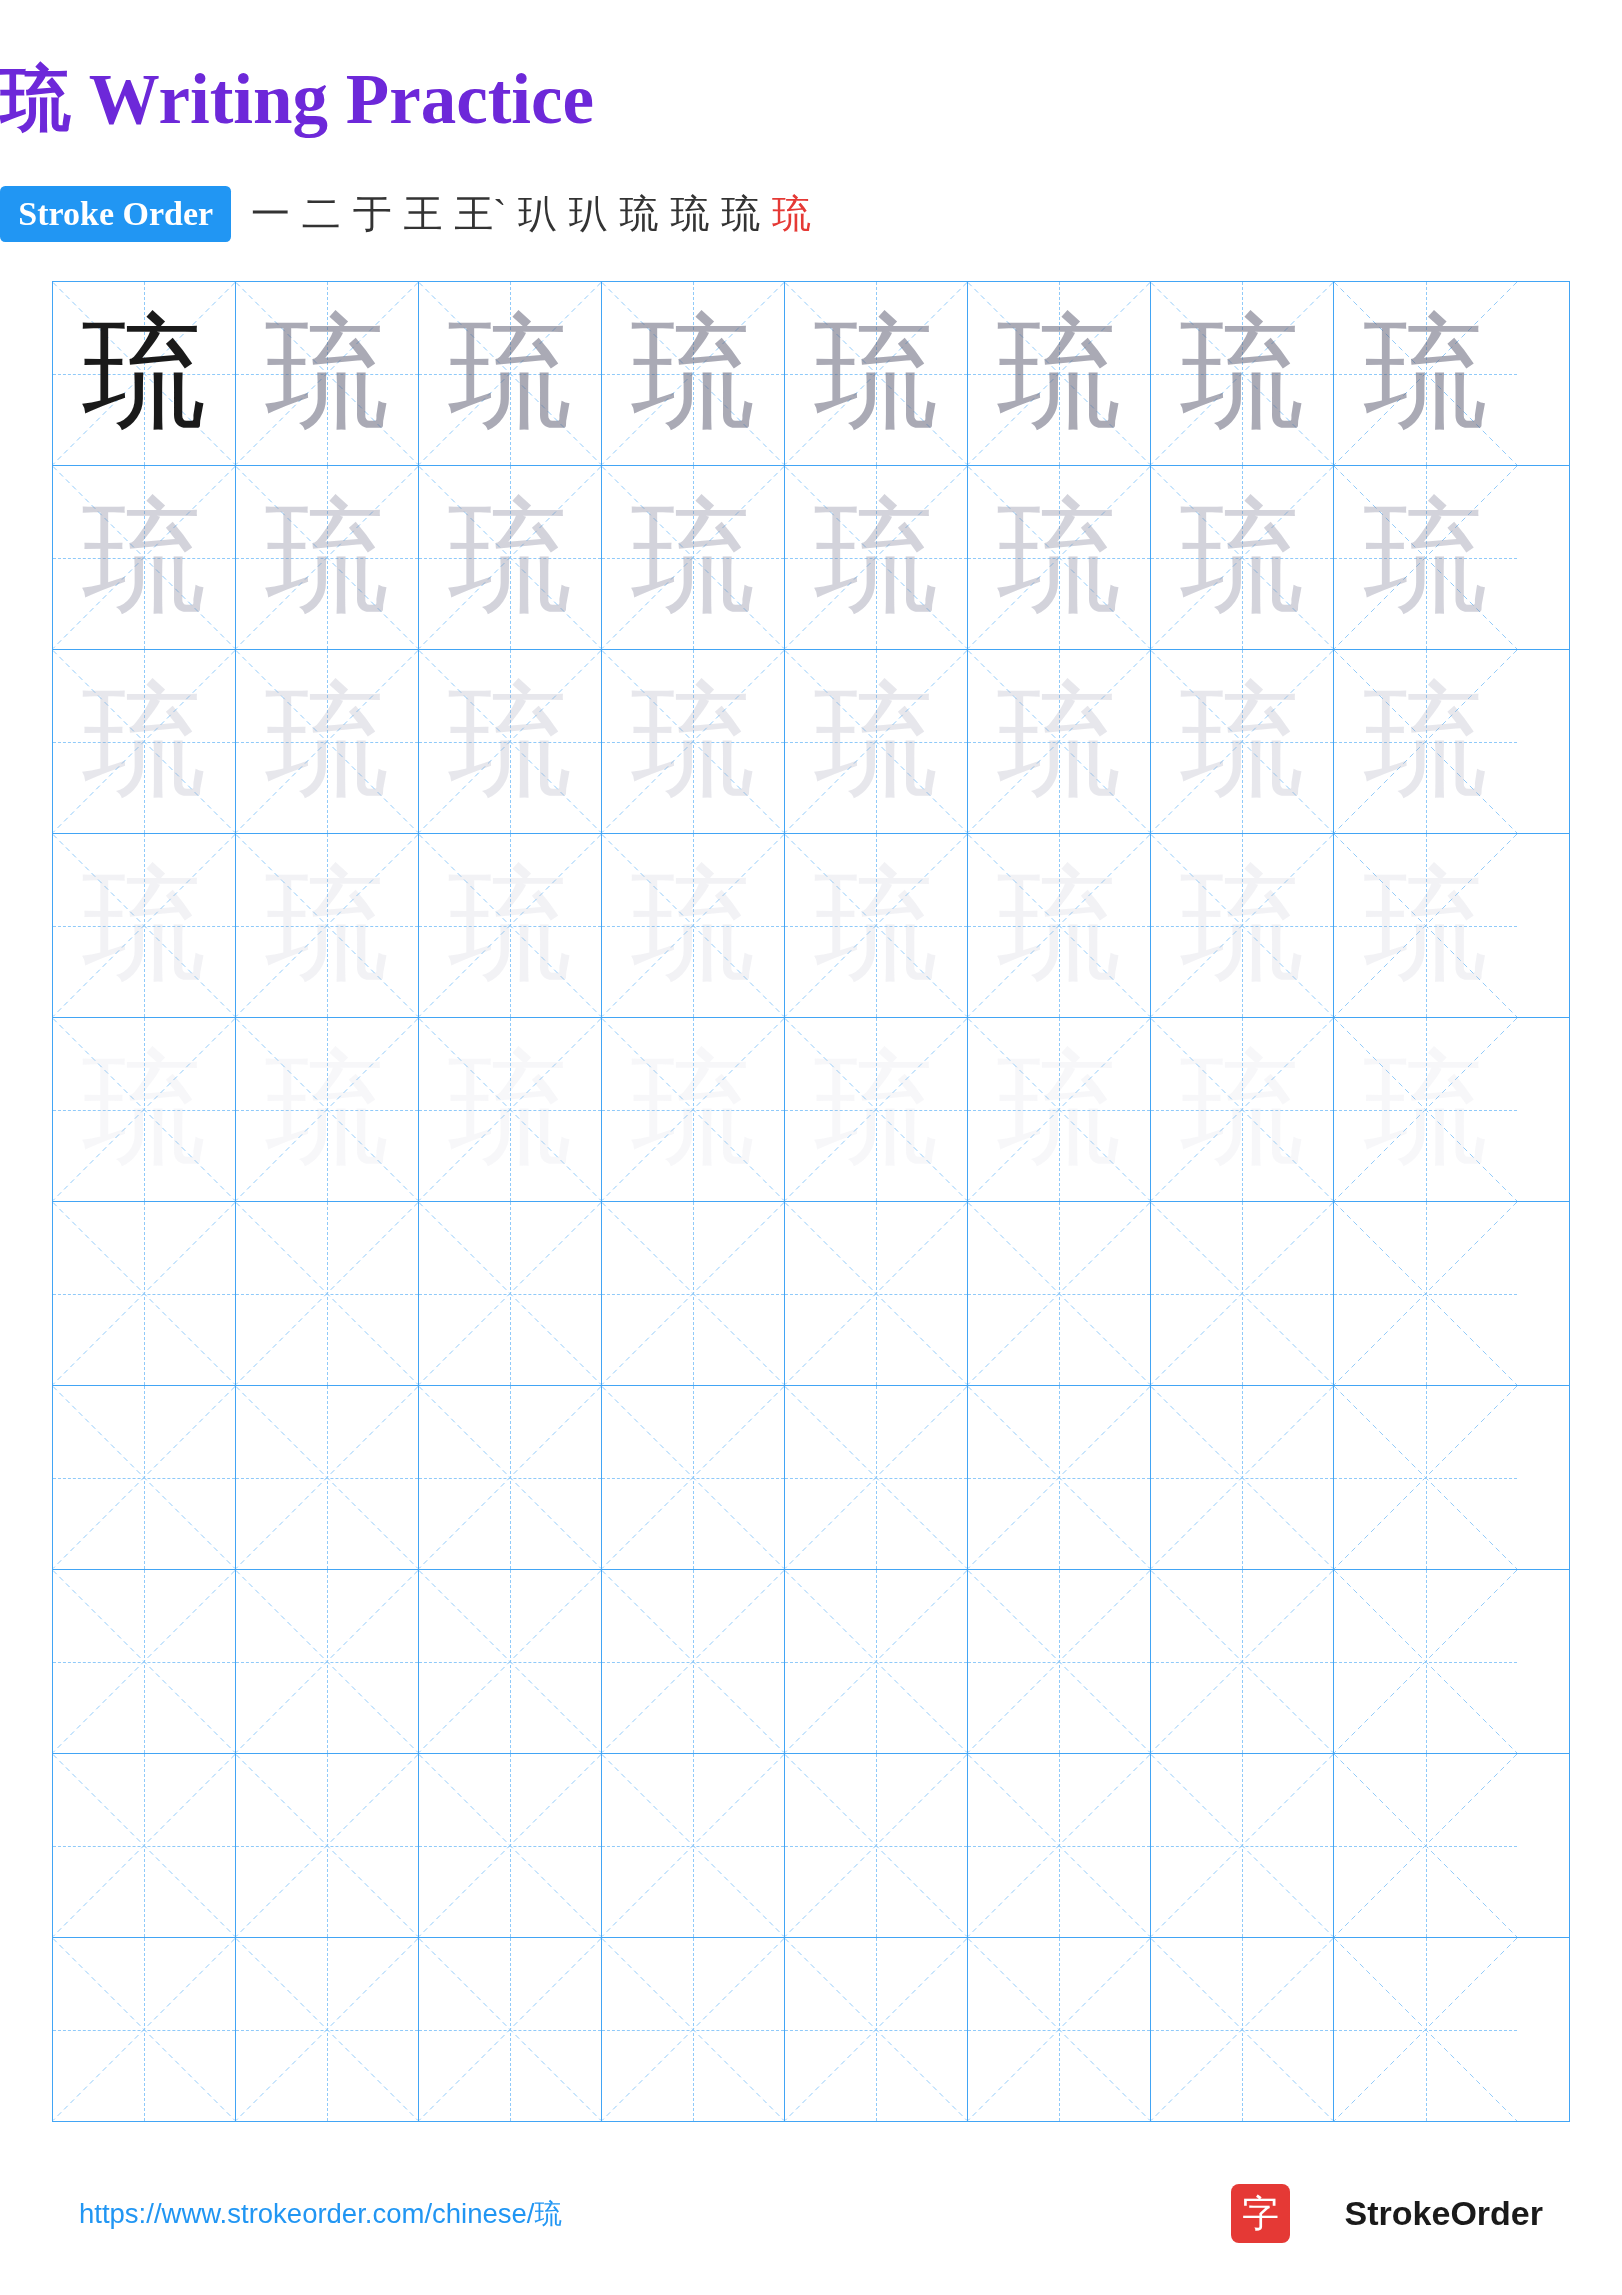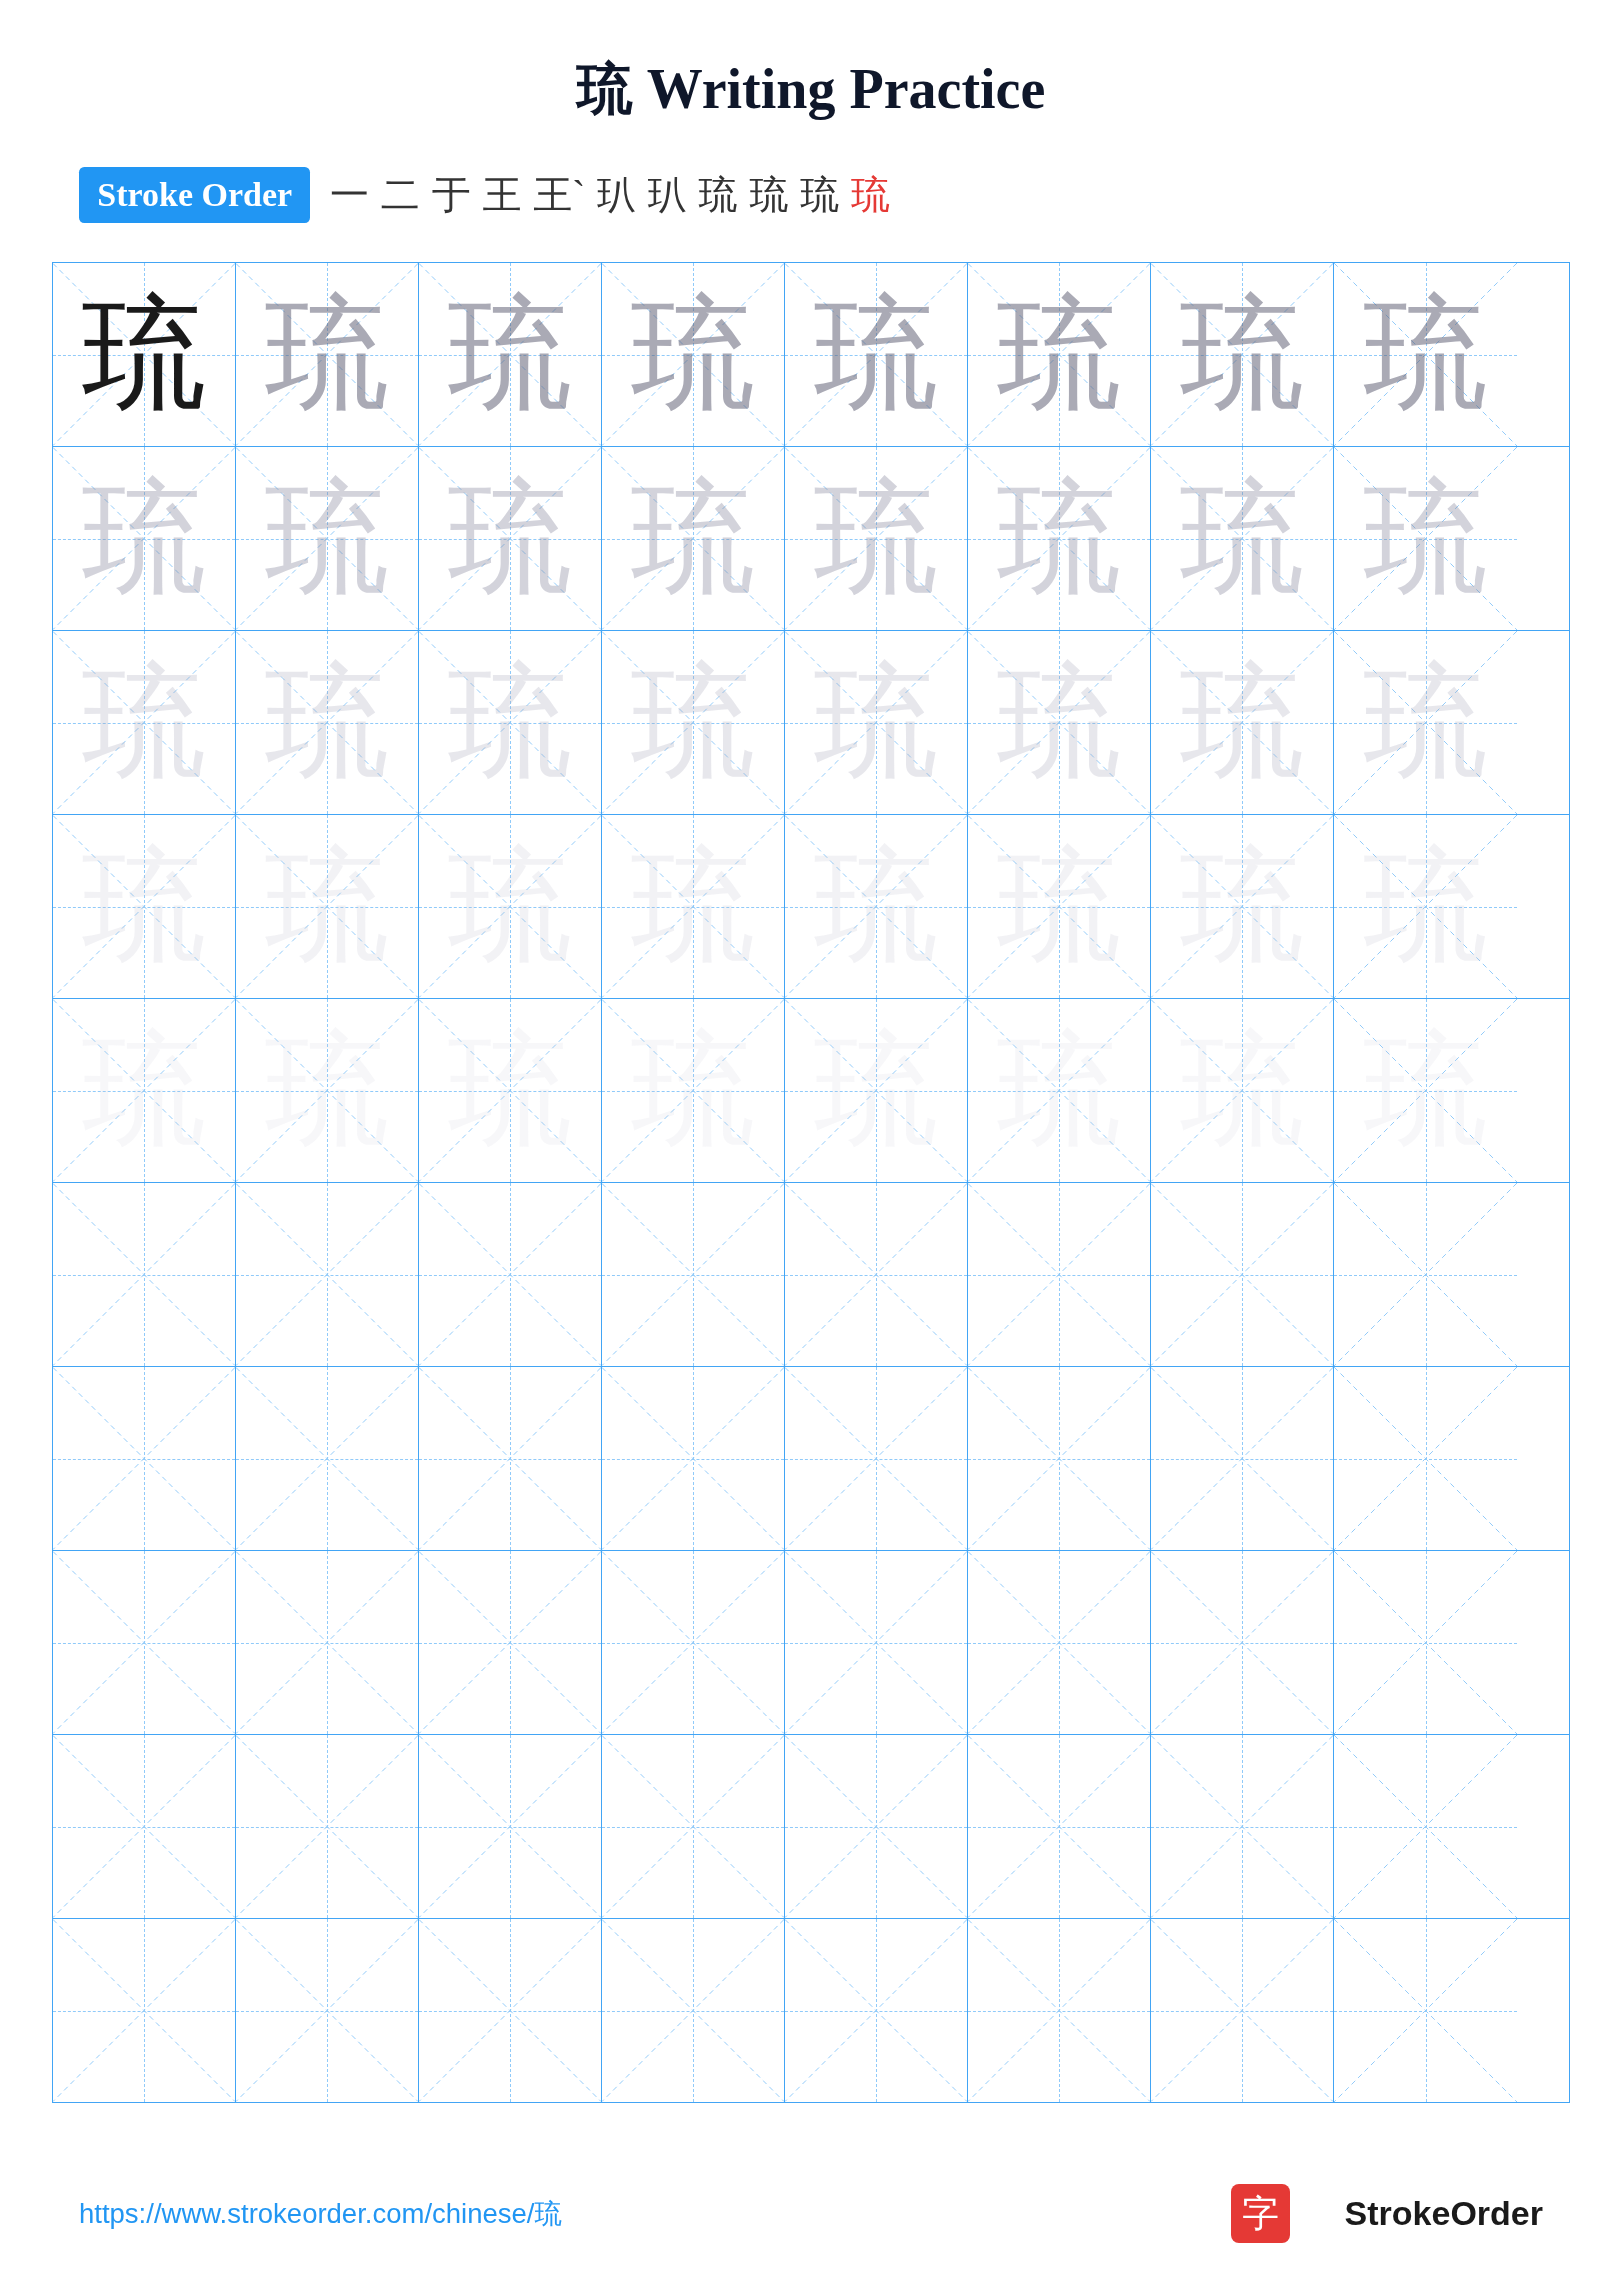--- a/index.html
+++ b/index.html
@@ -6,32 +6,30 @@
     body {
       width: 1622px;
       height: 2295px;
       background: #ffffff;
       font-family: serif;
       position: relative;
       overflow: hidden;
     }
 
     .page-title {
-      text-align: center;
       padding-top: 52px;
       padding-bottom: 39px;
-      font-size: 56px;
+      font-size: 71px;
       font-weight: bold;
-      color: #0f172a;
+      color: #6d28d9;
     }
 
     .stroke-order-section {
       display: flex;
       align-items: center;
-      padding-left: 79px;
       margin-bottom: 39px;
       gap: 19.6px;
     }
 
     .stroke-order-badge {
       background: #2196F3;
       color: white;
       padding: 9.2px 18.3px;
       border-radius: 5.2px;
       font-size: 34px;

